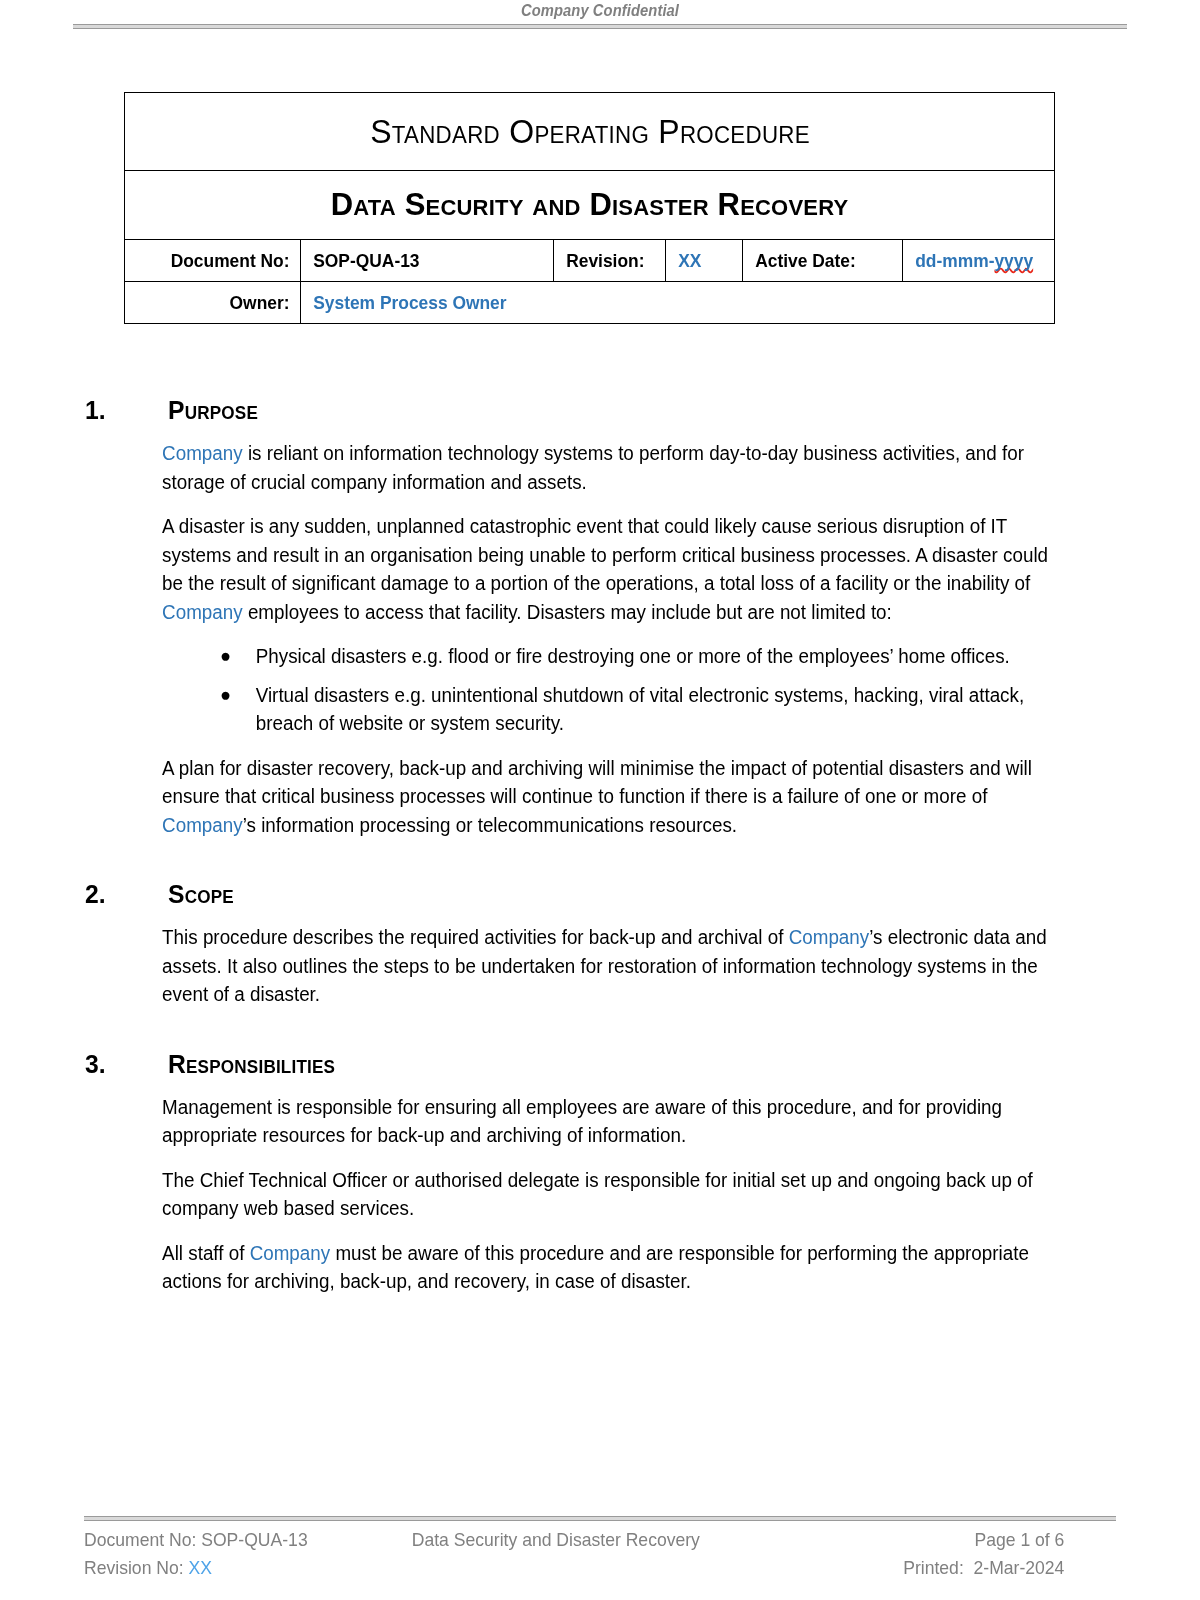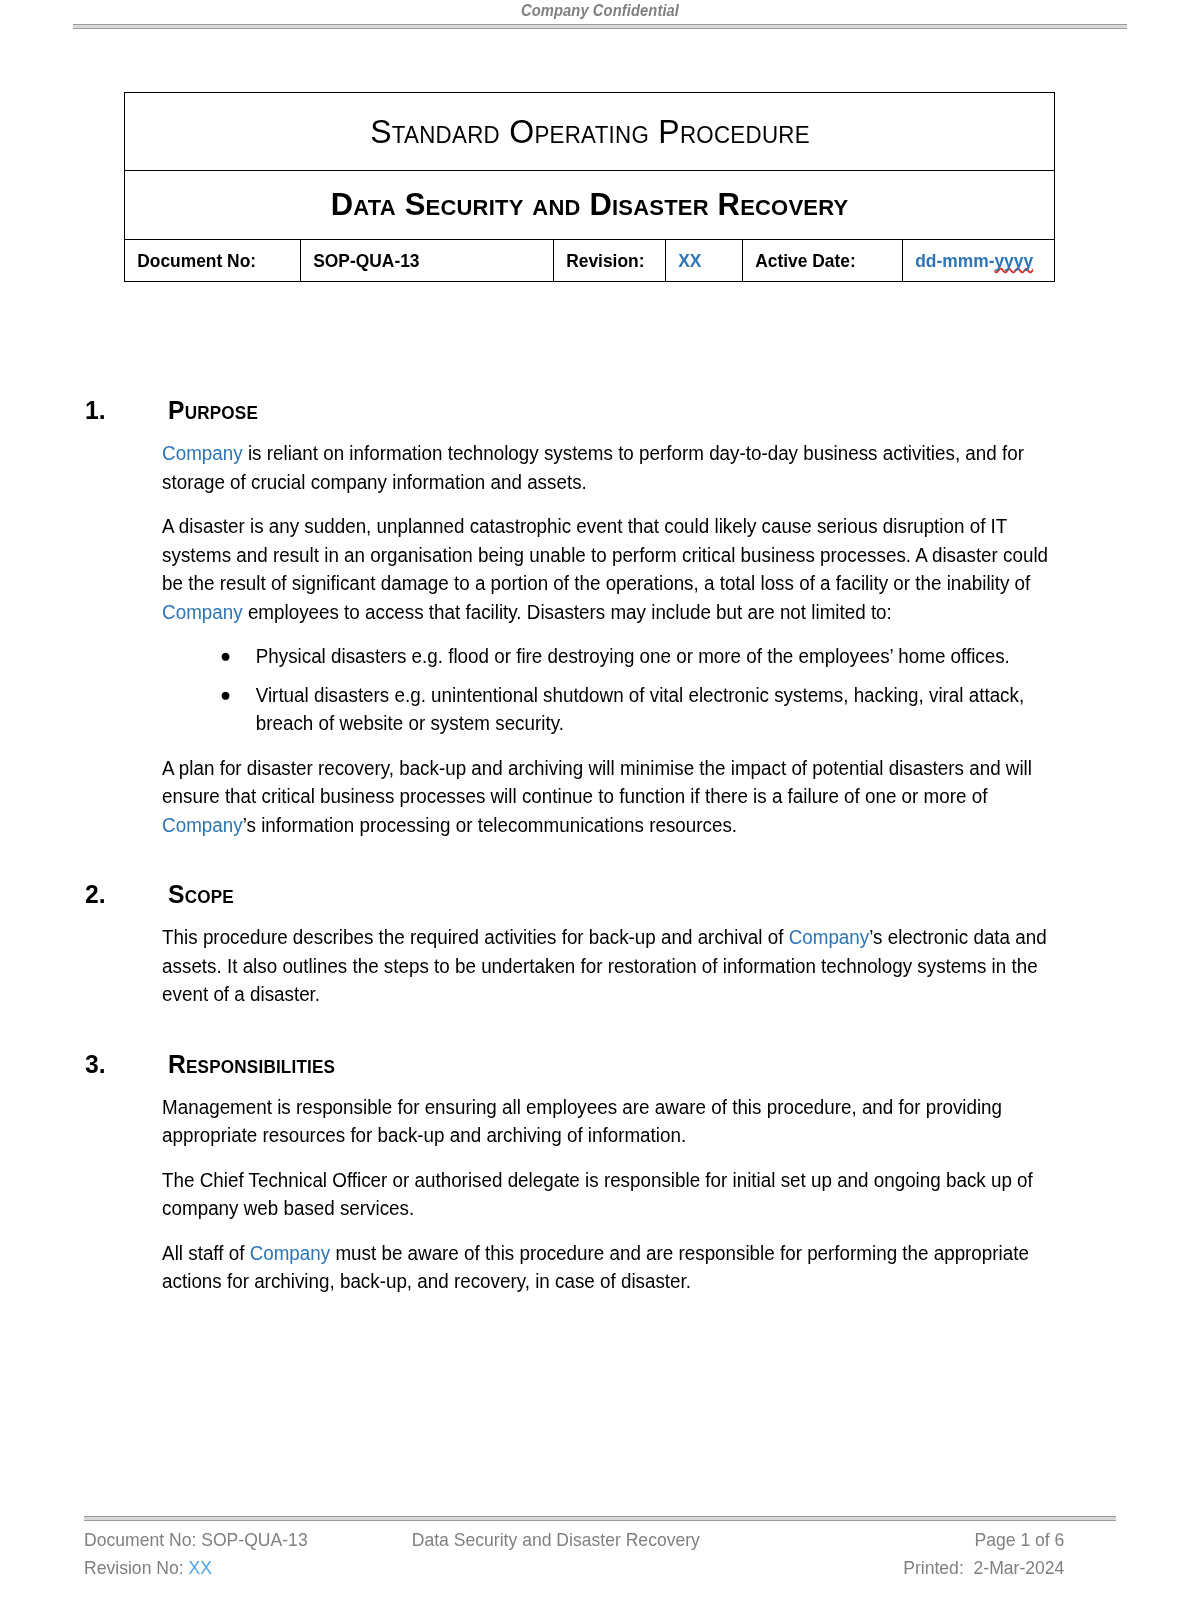--- a/index.html
+++ b/index.html
@@ -94,21 +94,21 @@
     padding-left: 13px !important;
     color: #2e75b6;
     font-weight: bold;
     transform: scaleX(0.94);
     transform-origin: left center;
     display: block;
   }
   .meta-value.plain {
     color: #000000;
   }
-  td.lbl { padding-left: 0; }
+  td.lbl { padding-left: 0; text-align: right; }
   .spell {
     text-decoration: underline wavy #e8291c;
     text-decoration-skip-ink: none;
     text-underline-offset: 1px;
   }
 
   
   .content {
     position: absolute;
     left: 0;
@@ -247,20 +247,28 @@
       <td>
         <span class="meta-value">XX</span>
       </td>
       <td>
         <span class="meta-label">Active Date:</span>
       </td>
       <td>
         <span class="meta-value"><span>dd-mmm-</span><span class="spell">yyyy</span></span>
       </td>
     </tr>
+    <tr class="meta-row">
+      <td class="lbl">
+        <span class="meta-label">Owner:</span>
+      </td>
+      <td colspan="5">
+        <span class="meta-value">System Process Owner</span>
+      </td>
+    </tr>
   </tbody>
     </table>
 
   <div class="content">
 
     <div class="section">
       <div class="sec-head">
         <span class="sec-num">1.</span>
         <span class="sec-title">Purpose</span>
       </div>

